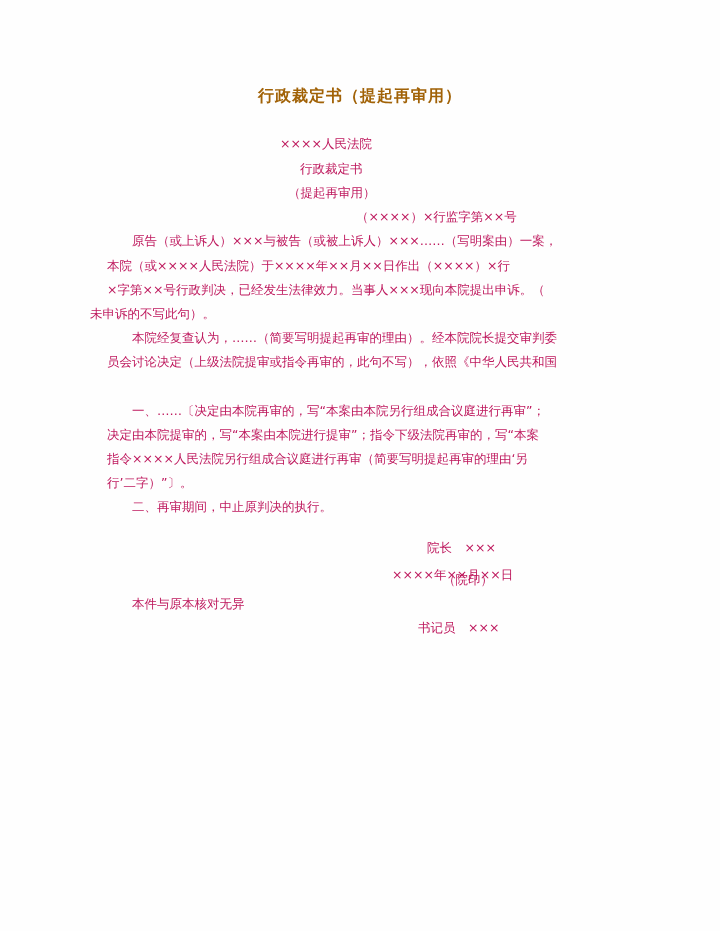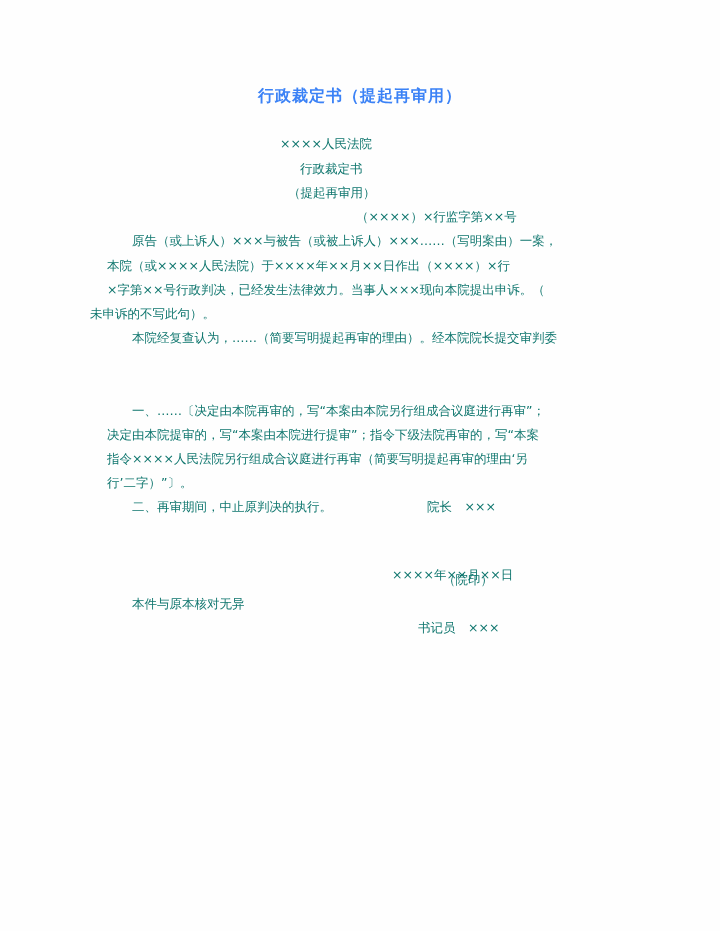--- a/index.html
+++ b/index.html
@@ -25,55 +25,56 @@
     }
     .title {
       position: absolute;
       top: 86px;
       left: 0;
       width: 720px;
       text-align: center;
       font-size: 16px;
       font-weight: bold;
       letter-spacing: 1px;
-      color: #3b82f6;
+      color: #a16207;
     }
     .line {
       position: absolute;
       font-size: 12.5px;
       line-height: 16px;
       white-space: nowrap;
-      color: #0f766e;
+      color: #be185d;
     }
   </style>
 </head>
 <body>
 
 <div class="page">
 
   <div class="title">行政裁定书（提起再审用）</div>
 
   <div class="line" style="left:280px; top:136px;">××××人民法院</div>
   <div class="line" style="left:300px; top:161px;">行政裁定书</div>
   <div class="line" style="left:288px; top:185px;">（提起再审用）</div>
   <div class="line" style="left:356px; top:209px;">（××××）×行监字第××号</div>
 
   <div class="line" style="left:132px; top:233px;">原告（或上诉人）×××与被告（或被上诉人）×××……（写明案由）一案，</div>
   <div class="line" style="left:107px; top:282px;">×字第××号行政判决，已经发生法律效力。当事人×××现向本院提出申诉。（</div>
   <div class="line" style="left:107px; top:258px;">本院（或××××人民法院）于××××年××月××日作出（××××）×行</div>
   <div class="line" style="left:90px; top:306px;">未申诉的不写此句）。</div>
 
   <div class="line" style="left:132px; top:330px;">本院经复查认为，……（简要写明提起再审的理由）。经本院院长提交审判委</div>
+  <div class="line" style="left:107px; top:354px;">员会讨论决定（上级法院提审或指令再审的，此句不写），依照《中华人民共和国</div>
 
   <div class="line" style="left:132px; top:403px;">一、……〔决定由本院再审的，写“本案由本院另行组成合议庭进行再审”；</div>
   <div class="line" style="left:107px; top:427px;">决定由本院提审的，写“本案由本院进行提审”；指令下级法院再审的，写“本案</div>
   <div class="line" style="left:107px; top:451px;">指令××××人民法院另行组成合议庭进行再审（简要写明提起再审的理由‘另</div>
   <div class="line" style="left:107px; top:475px;">行’二字）”〕。</div>
 
   <div class="line" style="left:132px; top:499px;">二、再审期间，中止原判决的执行。</div>
 
-  <div class="line" style="left:427px; top:499px;">院长　×××</div>
+  <div class="line" style="left:427px; top:540px;">院长　×××</div>
   <div class="line" style="left:392px; top:547px;margin-top:20px;">××××年××月××日</div>
   <div class="line" style="left:443px; top:572px;">（院印）</div>
   <div class="line" style="left:132px; top:596px;">本件与原本核对无异</div>
   <div class="line" style="left:418px; top:620px;text-align:right;">书记员　×××</div>
 
 </div>
 
 </body></html>

